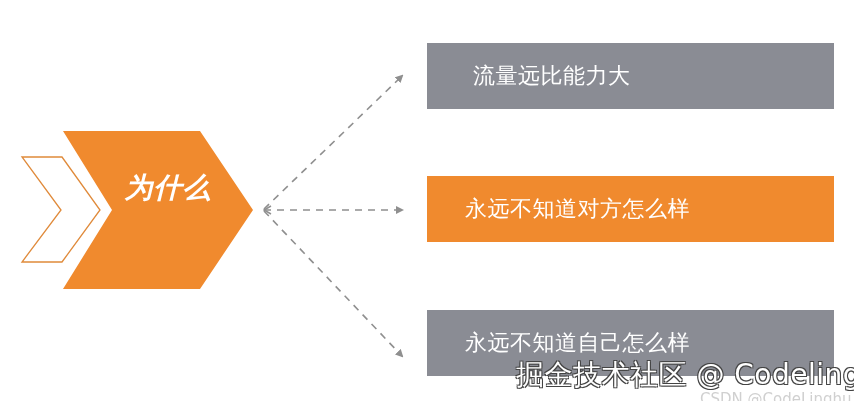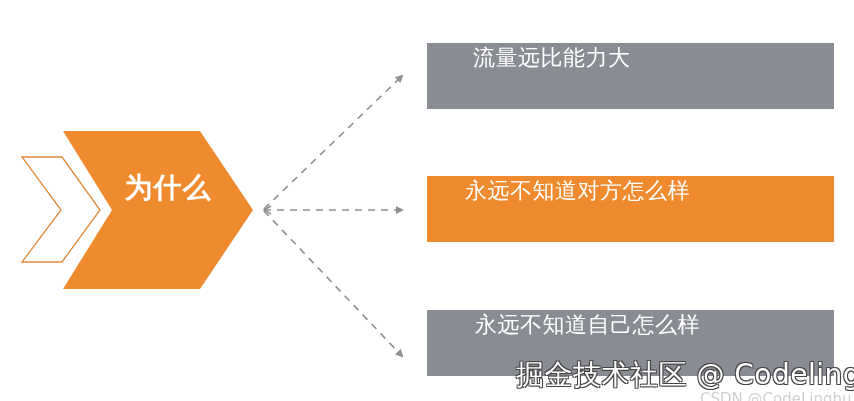--- a/index.html
+++ b/index.html
@@ -5,32 +5,32 @@
   html, body { margin: 0; padding: 0; }
   body {
     width: 854px; height: 401px; position: relative; overflow: hidden;
     background: #ffffff;
     font-family: "DejaVu Sans", "Liberation Sans", sans-serif;
   }
   .canvas { position: absolute; left: 0; top: 0; width: 854px; height: 401px; }
   .hub-text {
     position: absolute; left: 112px; top: 170px; width: 112px;
     color: #ffffff; font-weight: bold; font-size: 28px; line-height: 35px;
-    text-align: center; letter-spacing: 1px;
+    text-align: center; letter-spacing: 1px; font-style: italic;
   }
   .box {
     position: absolute; left: 427px; width: 407px; height: 66px;
-    display: flex; align-items: flex-start; box-sizing: border-box;
+    display: flex; align-items: center; box-sizing: border-box;
     color: #ffffff; font-size: 22px; letter-spacing: 0.5px;
   }
   .box.gray { background: #8a8c94; }
   .box.orange { background: #f08a2e; }
   .box-1 { top: 43px; padding-left: 46px; }
   .box-2 { top: 176px; padding-left: 38px; }
-  .box-3 { top: 310px; padding-left: 48px; }
+  .box-3 { top: 310px; padding-left: 38px; }
   .wm-juejin {
     position: absolute; left: 516px; top: 356px;
     font-size: 28px; color: #ffffff; letter-spacing: 0.5px;
     text-shadow: 1px 1px 0 #444, -1px -1px 0 #444, 1px -1px 0 #444, -1px 1px 0 #444;
     white-space: nowrap;
   }
   .wm-csdn {
     position: absolute; left: 700px; top: 378px;
     font-size: 15px; color: #d0d0d0; white-space: nowrap; margin-top: 12px;
   }

